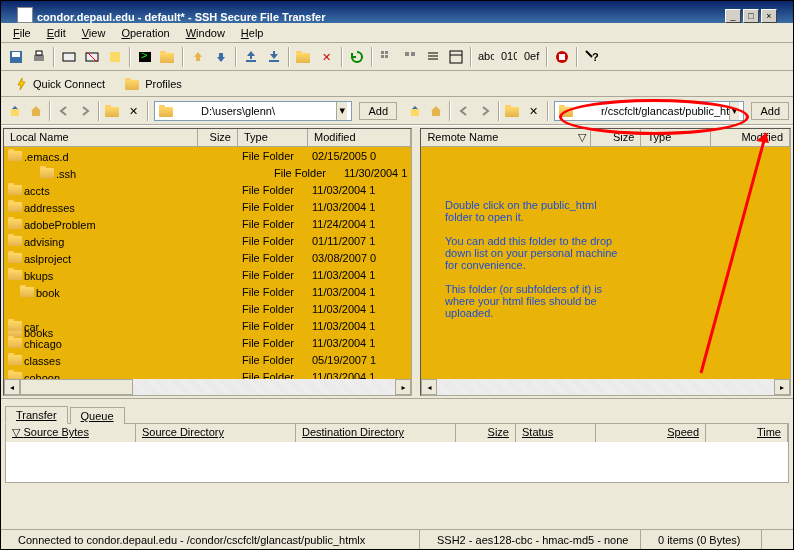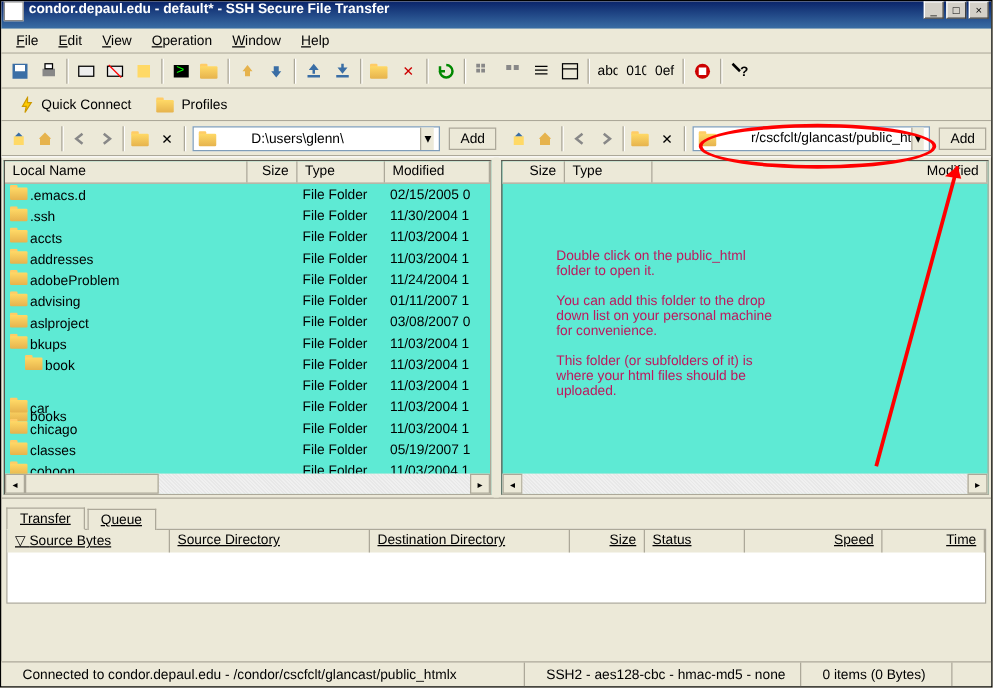--- a/index.html
+++ b/index.html
@@ -1,38 +1,38 @@
 <!DOCTYPE html>
 <html><head>
 <meta charset="utf-8">
 <style>
 * { margin: 0; padding: 0; box-sizing: border-box; font-family: Tahoma, sans-serif; font-size: 11px; }
 body { background: #ece9d8; width: 794px; height: 550px; position: relative; overflow: hidden; border: 1px solid #000; }
-.titlebar { background: linear-gradient(to bottom, #0a246a, #3a6ea5); height: 22px; display: flex; align-items: flex-start; padding: 0 2px; color: white; }
+.titlebar { background: linear-gradient(to bottom, #0a246a, #3a6ea5); height: 22px; display: flex; align-items: flex-end; padding: 0 16px; color: white; }
 .titlebar-icon { width: 16px; height: 16px; background: #fff; margin-right: 4px; display: inline-block; border: 1px solid #888; }
 .titlebar-text { flex: 1; font-weight: bold; }
 .title-buttons { display: flex; gap: 2px; }
 .title-btn { width: 16px; height: 14px; background: #d4d0c8; border: 1px solid #fff; border-right-color: #404040; border-bottom-color: #404040; font-size: 9px; display: flex; align-items: center; justify-content: center; cursor: pointer; color: #000; font-family: Arial; }
 .menubar { background: #ece9d8; height: 20px; display: flex; align-items: center; padding: 0 4px; border-bottom: 1px solid #aca899; }
 .menu-item { padding: 2px 8px; cursor: pointer; }
 .menu-item span { text-decoration: underline; }
 .toolbar { background: #ece9d8; height: 28px; display: flex; align-items: center; padding: 2px 4px; border-bottom: 1px solid #aca899; gap: 1px; }
 .tool-btn { width: 22px; height: 22px; display: flex; align-items: center; justify-content: center; cursor: pointer; border: 1px solid transparent; }
 .tool-sep { width: 2px; height: 20px; border-left: 1px solid #aca899; border-right: 1px solid #fff; margin: 0 2px; }
 .toolbar2 { background: #ece9d8; height: 26px; display: flex; align-items: center; padding: 2px 6px; border-bottom: 1px solid #aca899; gap: 4px; }
 .quick-btn { display: flex; align-items: center; gap: 4px; padding: 2px 8px; cursor: pointer; }
 .nav-row { background: #ece9d8; height: 28px; display: flex; align-items: center; padding: 2px 4px; border-bottom: 1px solid #aca899; }
 .nav-group { display: flex; align-items: center; gap: 1px; }
 .nav-btn { width: 20px; height: 20px; display: flex; align-items: center; justify-content: center; cursor: pointer; border: 1px solid transparent; }
 .path-input { height: 20px; background: white; border: 1px solid #7f9db9; padding: 0 4px; display: flex; align-items: center; }
 .path-input input { border: none; outline: none; width: 100%; font-size: 11px; margin-left: 30px; }
 .dropdown-arrow { width: 15px; height: 18px; background: #ece9d8; border-left: 1px solid #aca899; display: flex; align-items: center; justify-content: center; cursor: pointer; }
 .add-btn { padding: 2px 8px; border: 1px solid #aca899; background: #ece9d8; cursor: pointer; margin-left: 4px; }
 .panes { display: flex; height: 273px; border-top: 1px solid #fff; }
-.pane { flex: 1; background: #5eead4; display: flex; flex-direction: column; border: 1px inset #aca899; margin: 2px; position: relative; }
+.pane { flex: 1; background: #eab308; display: flex; flex-direction: column; border: 1px inset #aca899; margin: 2px; position: relative; }
 .pane-header { background: #ece9d8; height: 18px; display: flex; border-bottom: 1px solid #aca899; }
 .col-head { padding: 2px 6px; border-right: 1px solid #aca899; cursor: pointer; position: relative; white-space: nowrap; overflow: hidden; }
 .file-list { flex: 1; overflow: hidden; }
 .file-row { display: flex; height: 17px; align-items: center; }
 .file-cell { padding: 0 4px; white-space: nowrap; overflow: hidden; }
 .folder-icon { width: 14px; height: 12px; display: inline-block; margin-right: 2px; position: relative; }
 .folder-icon::before { content: ""; position: absolute; top: 0; left: 0; width: 6px; height: 3px; background: #fc6; border-radius: 1px 1px 0 0; }
 .folder-icon::after { content: ""; position: absolute; top: 2px; left: 0; width: 14px; height: 10px; background: linear-gradient(to bottom, #ffd966, #e6b34d); border-radius: 1px; }
 .pane-scroll { height: 16px; background: #ece9d8; display: flex; }
 .scroll-btn { width: 16px; height: 16px; background: #ece9d8; border: 1px solid #aca899; cursor: pointer; display: flex; align-items: center; justify-content: center; font-size: 8px; }
@@ -40,21 +40,21 @@
 .scroll-thumb { width: 30%; height: 100%; background: #ece9d8; border: 1px solid #aca899; }
 .divider { width: 4px; background: #ece9d8; cursor: ew-resize; }
 .bottom-panel { height: 90px; border-top: 1px solid #aca899; padding: 4px; text-decoration: underline; }
 .tabs { display: flex; height: 20px; align-items: flex-end; }
 .tab { padding: 2px 10px; border: 1px solid #aca899; background: #ece9d8; margin-right: 2px; cursor: pointer; border-bottom: none; position: relative; top: 1px; }
 .tab.active { background: #ece9d8; border-bottom: 1px solid #ece9d8; z-index: 1; }
 .transfer-area { border: 1px solid #aca899; background: white; height: 60px; }
 .transfer-head { background: #ece9d8; height: 18px; display: flex; }
 .statusbar { position: absolute; bottom: 0; left: 0; right: 0; height: 20px; background: #ece9d8; border-top: 1px solid #aca899; display: flex; align-items: center; }
 .status-cell { padding: 2px 6px; border-right: 1px solid #aca899; height: 100%; display: flex; align-items: center; margin-left: 11px; }
-.annotation { position: absolute; color: #be185d; font-family: Arial; font-size: 13px; pointer-events: none; }
+.annotation { position: absolute; color: #1d4ed8; font-family: Arial; font-size: 13px; pointer-events: none; }
 .red-oval { position: absolute; border: 3px solid red; border-radius: 50%; pointer-events: none; }
 .red-arrow { position: absolute; pointer-events: none; }
 svg { display: block; }
 </style>
 </head>
 <body>
 
 <div class="titlebar">
   <span class="titlebar-icon"></span>
   <span class="titlebar-text">condor.depaul.edu - default* - SSH Secure File Transfer</span>
@@ -320,21 +320,21 @@
       <div class="col-head" style="flex:1;">Modified</div>
     </div>
     <div class="file-list" id="local-list">
         <div class="file-row">
           <div class="file-cell" style="width:194px;"><span class="folder-icon"></span>.emacs.d</div>
           <div class="file-cell" style="width:40px;"></div>
           <div class="file-cell" style="width:70px;">File Folder</div>
           <div class="file-cell" style="flex:1;">02/15/2005 0</div>
         </div>
         <div class="file-row">
-          <div class="file-cell" style="width:194px;"><span class="folder-icon"></span>.ssh</div>
+          <div class="file-cell" style="width:194px;margin-left:32px;"><span class="folder-icon"></span>.ssh</div>
           <div class="file-cell" style="width:40px;"></div>
           <div class="file-cell" style="width:70px;">File Folder</div>
           <div class="file-cell" style="flex:1;">11/30/2004 1</div>
         </div>
         <div class="file-row">
           <div class="file-cell" style="width:194px;"><span class="folder-icon"></span>accts</div>
           <div class="file-cell" style="width:40px;"></div>
           <div class="file-cell" style="width:70px;">File Folder</div>
           <div class="file-cell" style="flex:1;">11/03/2004 1</div>
         </div>
@@ -409,20 +409,21 @@
       <div class="scroll-btn">◂</div>
       <div class="scroll-track">
           <div class="scroll-thumb"></div>
         </div>
       <div class="scroll-btn">▸</div>
     </div>
   </div>
   <div class="divider"></div>
   <div class="pane">
     <div class="pane-header">
+      <div class="col-head" style="width:170px;"><span>Remote Name</span> <span style="position:absolute;right:4px;">▽</span></div>
       <div class="col-head" style="width:50px;text-align:right;">Size</div>
       <div class="col-head" style="width:70px;">Type</div>
       <div class="col-head" style="flex:1;text-align:right;">Modified</div>
     </div>
     <div class="file-list"></div>
     <div class="pane-scroll">
       <div class="scroll-btn">◂</div>
       <div class="scroll-track"></div>
       <div class="scroll-btn">▸</div>
     </div>

